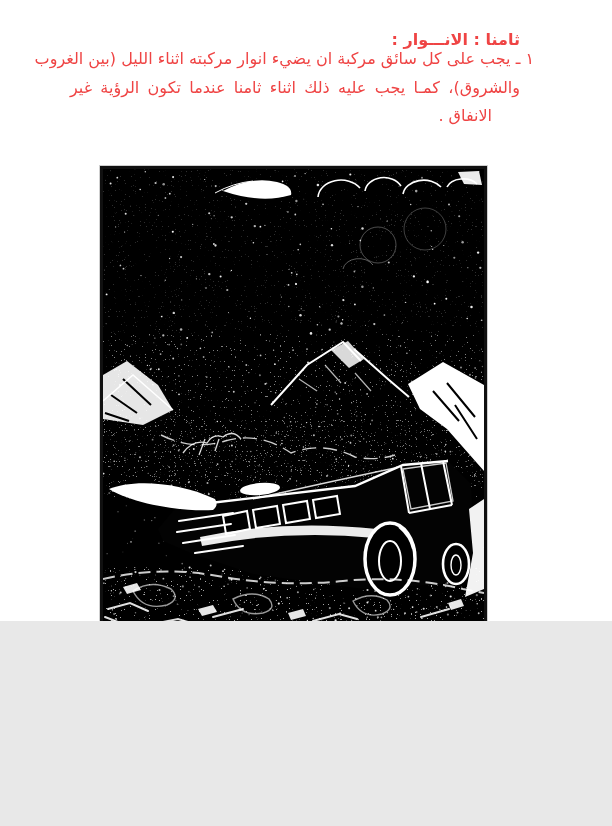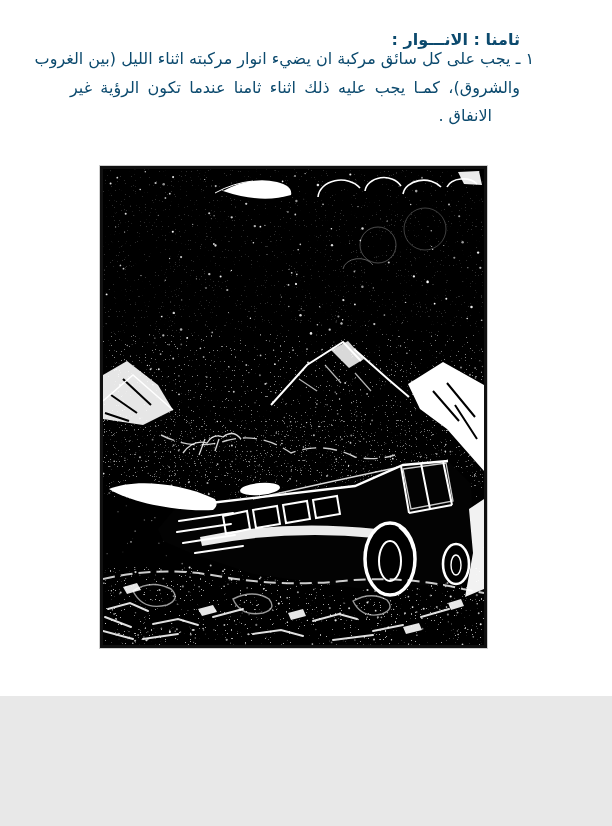--- a/index.html
+++ b/index.html
@@ -1,18 +1,18 @@
 <!DOCTYPE html>
 <html lang="ar"><head>
 <meta charset="utf-8">
 <style>
   html,body{margin:0;padding:0;background:#e8e8e8;}
   .page{
-    position:relative;width:612px;height:696px;background:#ffffff;
-    font-family:"DejaVu Sans",sans-serif;color:#0c4a6e;overflow:hidden;
+    position:relative;width:612px;height:621px;background:#ffffff;
+    font-family:"DejaVu Sans",sans-serif;color:#ef4444;overflow:hidden;
     margin:0 auto;
   }
   .heading{
     position:absolute;top:19px;right:92px;left:70px;
     direction:rtl;text-align:right;
     font-size:16px;font-weight:bold;letter-spacing:0;
   }
   .para{
     position:absolute;top:45px;right:92px;left:70px;direction:rtl;
   }

